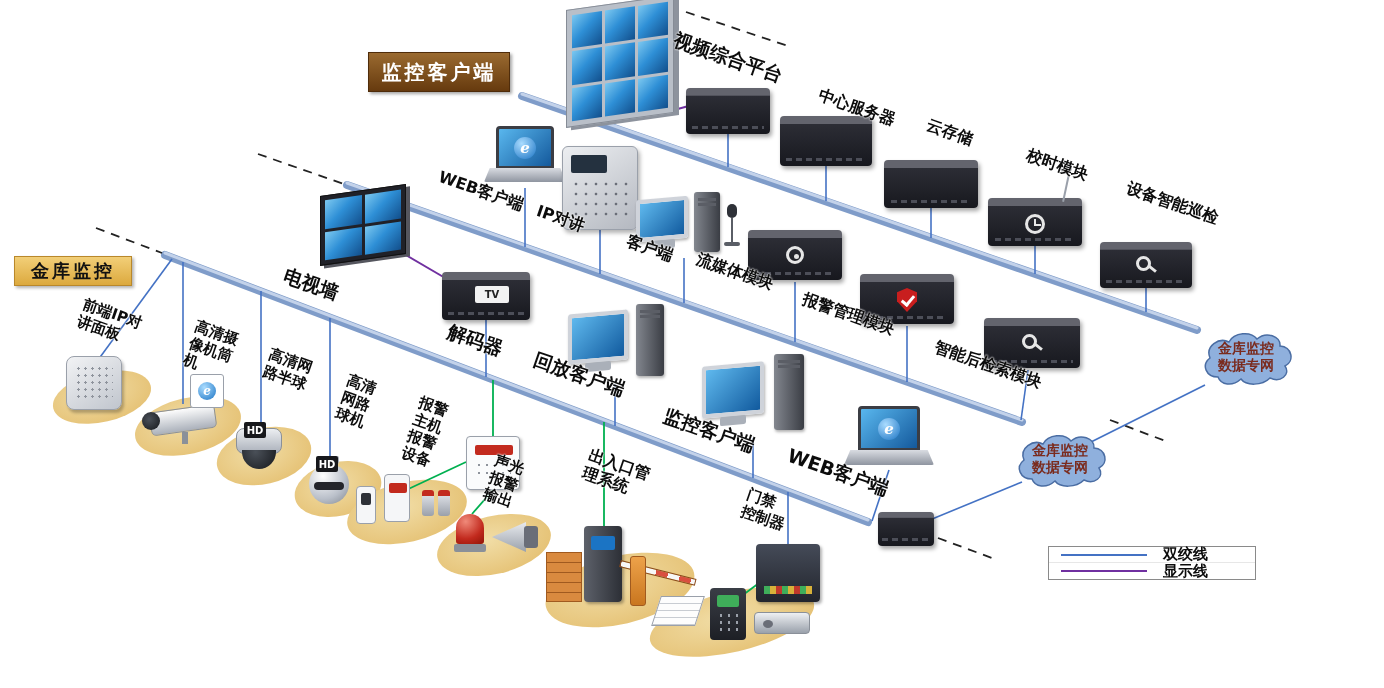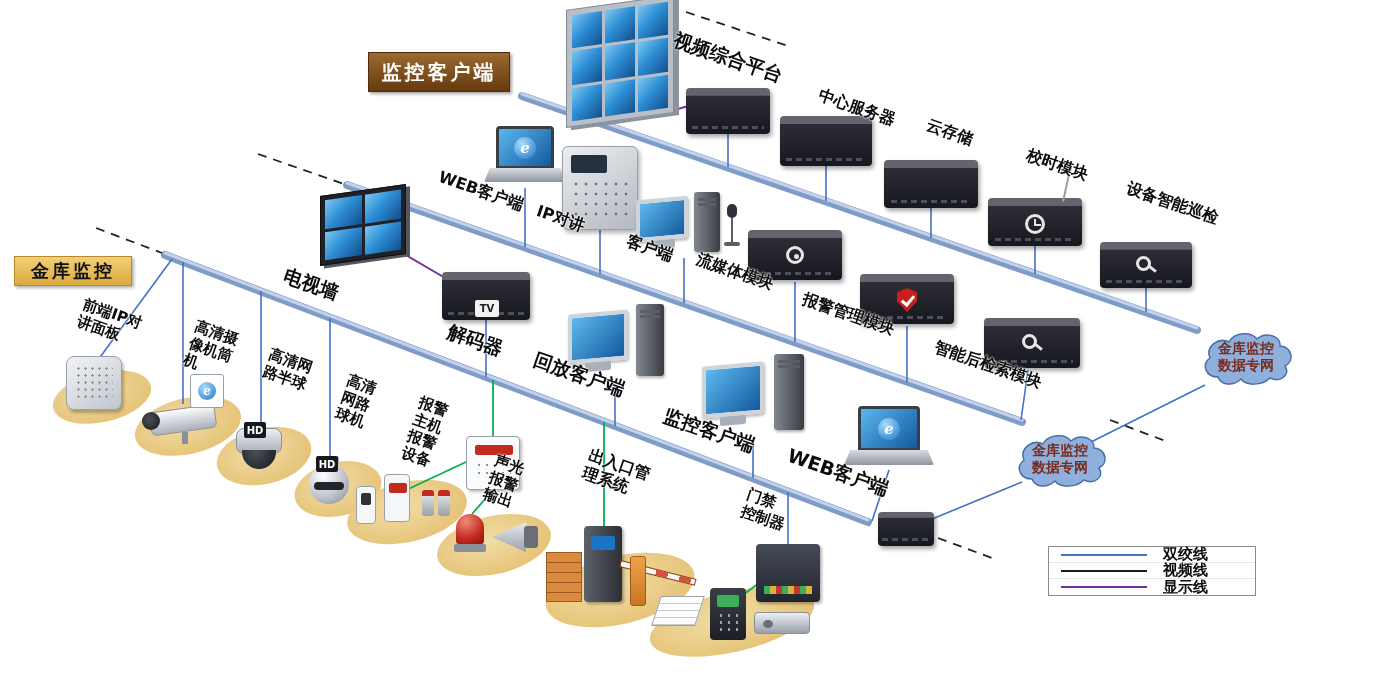--- a/index.html
+++ b/index.html
@@ -214,21 +214,21 @@
     <span class="mag" style="left:38px;top:16px"></span>
   </div>
 
   <div class="tvwall" style="left:320px;top:196px;width:86px;height:70px">
     <div class="screenb"></div>
       <div class="screenb"></div>
     <div class="screenb"></div>
       <div class="screenb"></div>
   </div>
   <div class="server" style="left:442px;top:272px;width:88px;height:48px">
-    <span class="badge" style="left:33px;top:28px;width:24px;height:17px;background:#f2f2f2;color:#222">TV</span>
+    <span class="badge" style="left:33px;top:14px;width:34px;height:17px;background:#f2f2f2;color:#222">TV</span>
   </div>
   <div class="pcgrp" style="left:568px;top:302px;width:100px;height:82px">
     <div class="monitor" style="left:0;top:10px;width:60px;height:50px"></div>
     <div class="tower" style="left:68px;top:2px;width:28px;height:72px"></div>
   </div>
   <div class="pcgrp" style="left:702px;top:352px;width:106px;height:86px">
     <div class="monitor" style="left:0;top:12px;width:62px;height:52px"></div>
     <div class="tower" style="left:72px;top:2px;width:30px;height:76px"></div>
   </div>
   <div class="laptop" style="left:844px;top:406px;width:90px;height:64px">
@@ -355,23 +355,19 @@
   <div class="label" style="left:592px;top:446px">出入口管
 理系统</div>
   <div class="label sm" style="left:750px;top:486px">门禁
 控制器</div>
 
   <div class="legend" style="left:1048px;top:546px;width:208px">
     <div class="legend-row">
       <div class="legend-line" style="background: rgb(68, 114, 196);"></div>
       <div class="legend-label">双绞线</div>
     </div>
-    <div class="legend-row">
-      <div class="legend-line" style="background: rgb(26, 26, 26);"></div>
-      <div class="legend-label">视频线</div>
-    </div>
     <div class="legend-row" style="border-bottom:none">
       <div class="legend-line" style="background: rgb(112, 48, 160);"></div>
       <div class="legend-label">显示线</div>
     </div>
   </div>
 
 </div>
 
 </body></html>

